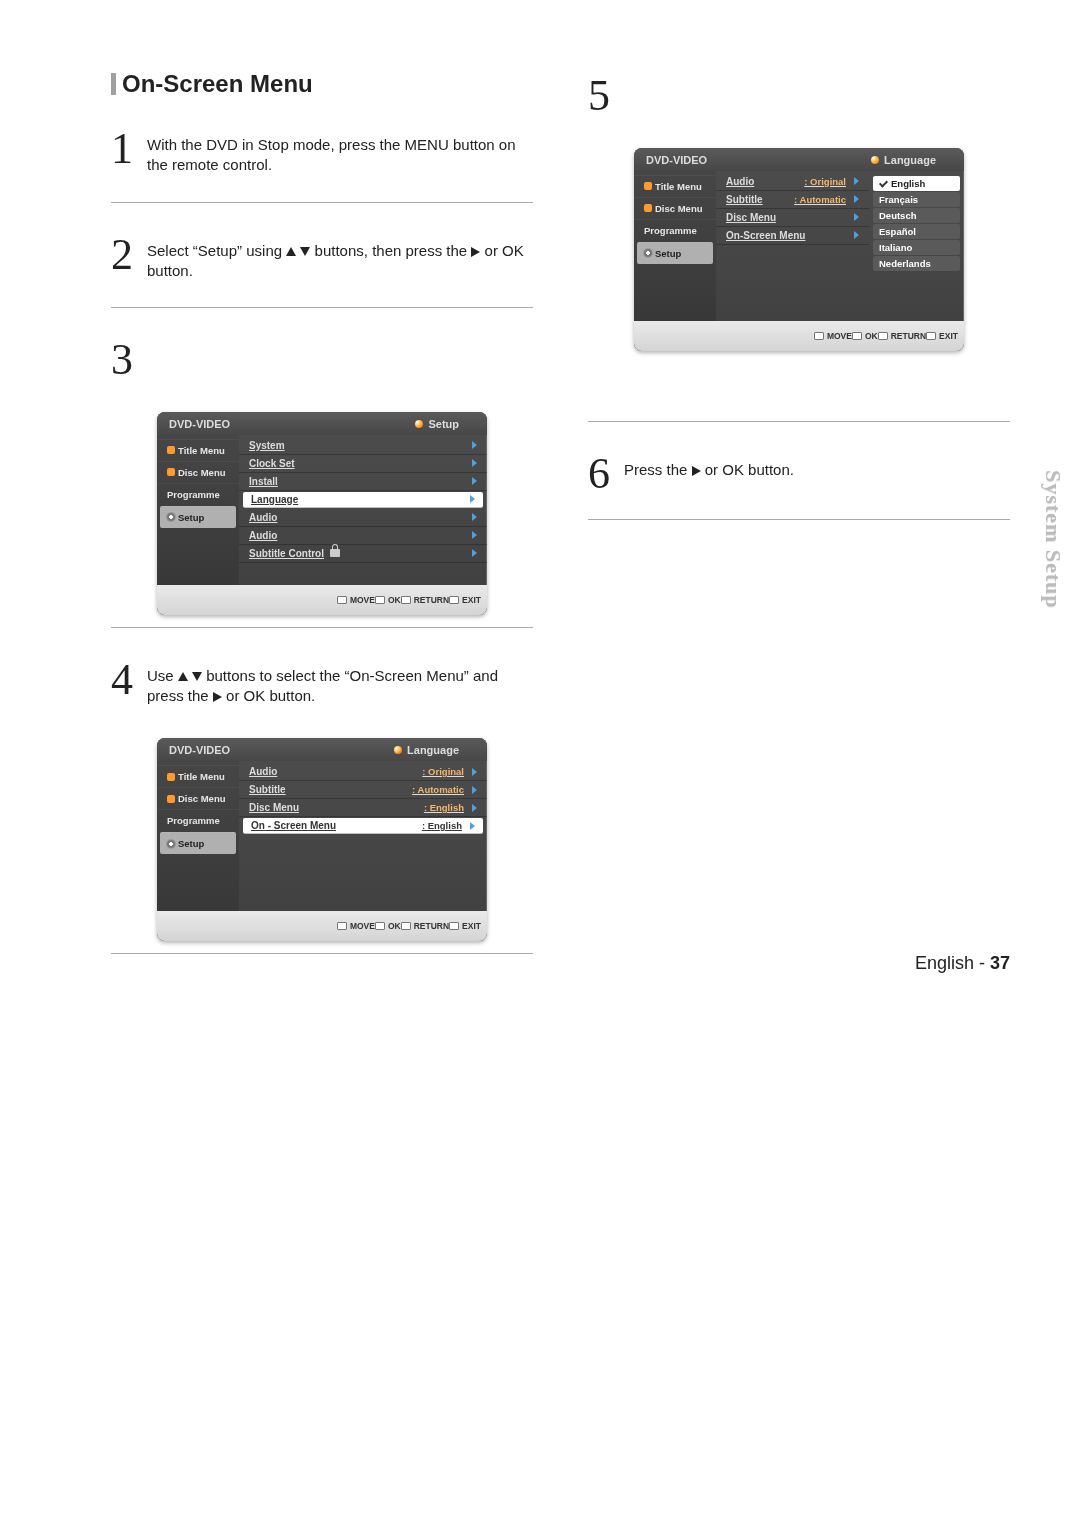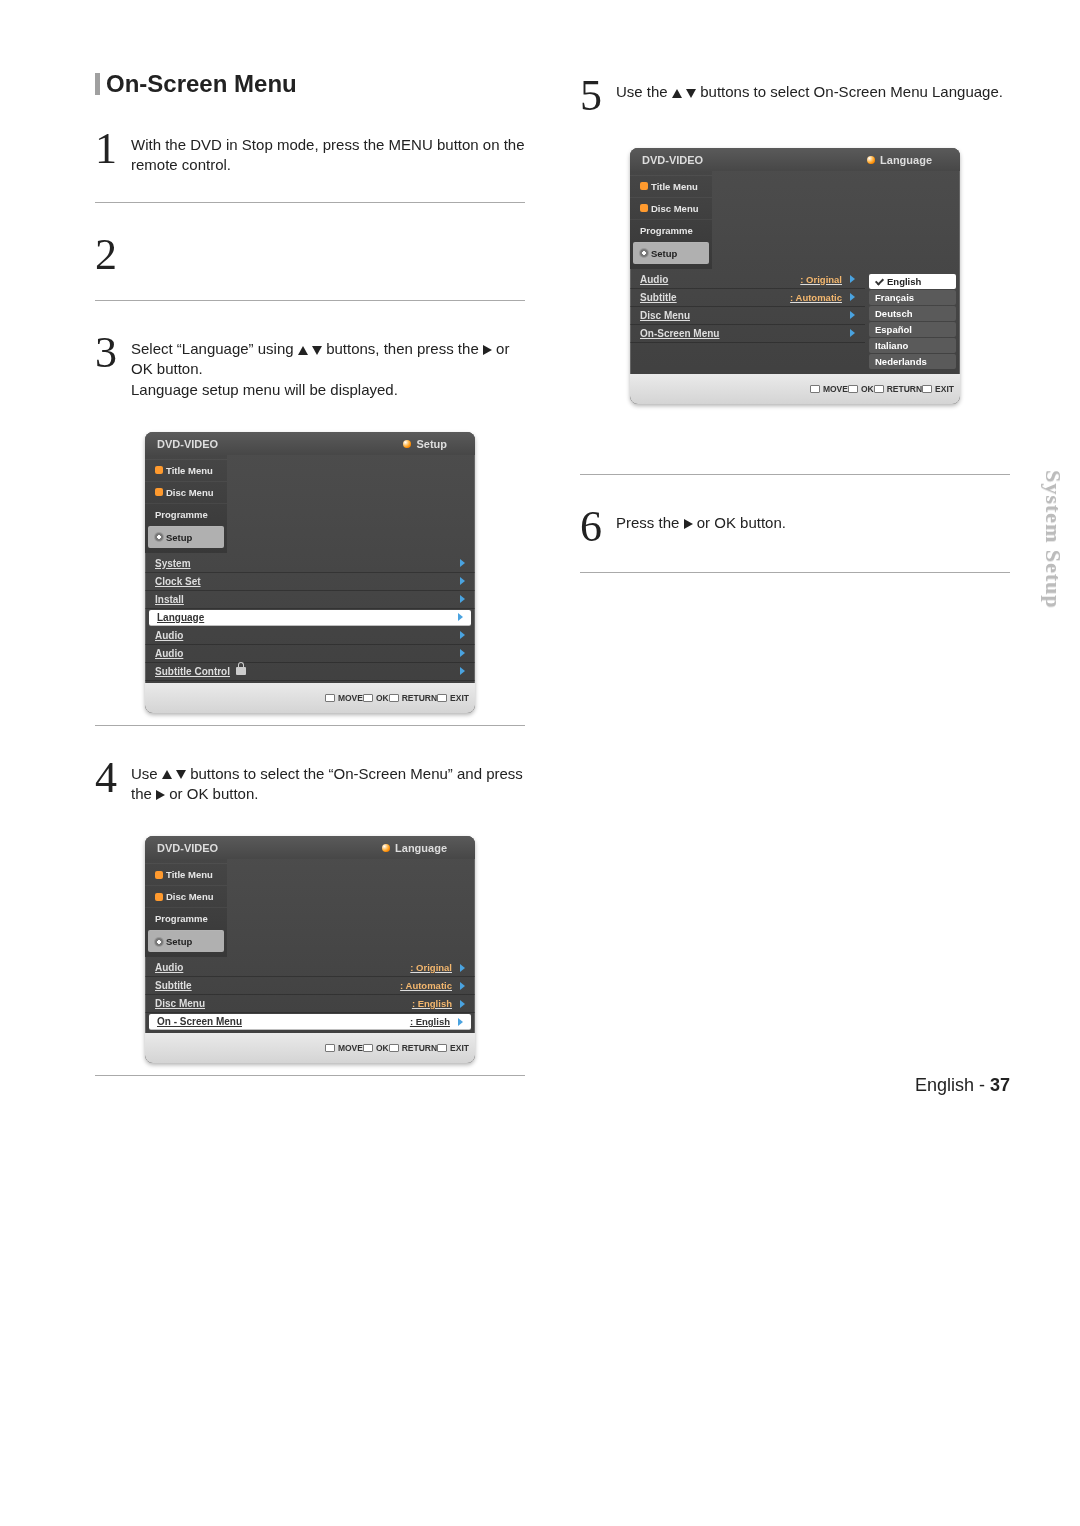--- a/index.html
+++ b/index.html
@@ -8,20 +8,21 @@
     font-family: Arial, Helvetica, sans-serif;
     background: #fff;
     color: #222;
     width: 1080px;
     padding: 70px 70px 30px 95px;
     position: relative;
   }
   .columns {
     display: flex;
     gap: 55px;
+    margin-left: 16px;
   }
   .col {
     flex: 1;
   }
   .section-title {
     font-size: 24px;
     font-weight: 700;
     margin: 0 0 25px 0;
     display: flex;
     align-items: center;
@@ -82,21 +83,20 @@
     gap: 5px;
   }
   .dot {
     width: 8px; height: 8px; border-radius: 50%;
     background: radial-gradient(circle at 30% 30%, #fff, #ffb648 45%, #ff8a00 70%);
     display:inline-block;
   }
   .osd-body {
     display: flex;
     min-height: 150px;
-    flex-direction: column;
   }
   .osd-sidebar {
     width: 82px;
     background: linear-gradient(#464646,#383838);
     padding: 4px 0;
   }
   .side-item {
     padding: 5px 6px 5px 10px;
     font-size: 9.5px;
     color: #e6e6e6;
@@ -235,34 +235,33 @@
     </h2>
 
     <div class="step">
       <div class="step-num">1</div>
       <div class="step-text">With the DVD in Stop mode, press the MENU button on the remote control.</div>
     </div>
     <hr class="hr">
 
     <div class="step">
       <div class="step-num">2</div>
-    </div>
-    <hr class="hr">
-
-    <div class="step">
-      <div class="step-num">3</div>
       <div class="step-text">
-        <span>Select “Language” using </span>
+        <span>Select “Setup” using </span>
         <span class="tri-up"></span>
         <span class="tri-down"></span>
         <span> buttons, then press the </span>
         <span class="tri-right"></span>
-        <span> or OK button.</span><br>
-        <span>Language setup menu will be displayed.</span>
-      </div>
+        <span> or OK button.</span>
+      </div>
+    </div>
+    <hr class="hr">
+
+    <div class="step">
+      <div class="step-num">3</div>
     </div>
 
     <div class="osd">
       <div class="osd-header">
         <span>DVD-VIDEO</span>
         <span class="osd-header-right">
           <span class="dot"></span>
           <span>Setup</span>
         </span>
       </div>
@@ -463,26 +462,20 @@
       </div>
     </div>
 
     <hr class="hr short">
   </div>
 
   <div class="col">
 
     <div class="step">
       <div class="step-num">5</div>
-      <div class="step-text">
-        <span>Use the </span>
-        <span class="tri-up"></span>
-        <span class="tri-down"></span>
-        <span> buttons to select On-Screen Menu Language.</span>
-      </div>
     </div>
 
     <div class="osd">
       <div class="osd-header">
         <span>DVD-VIDEO</span>
         <span class="osd-header-right">
           <span class="dot"></span>
           <span>Language</span>
         </span>
       </div>

